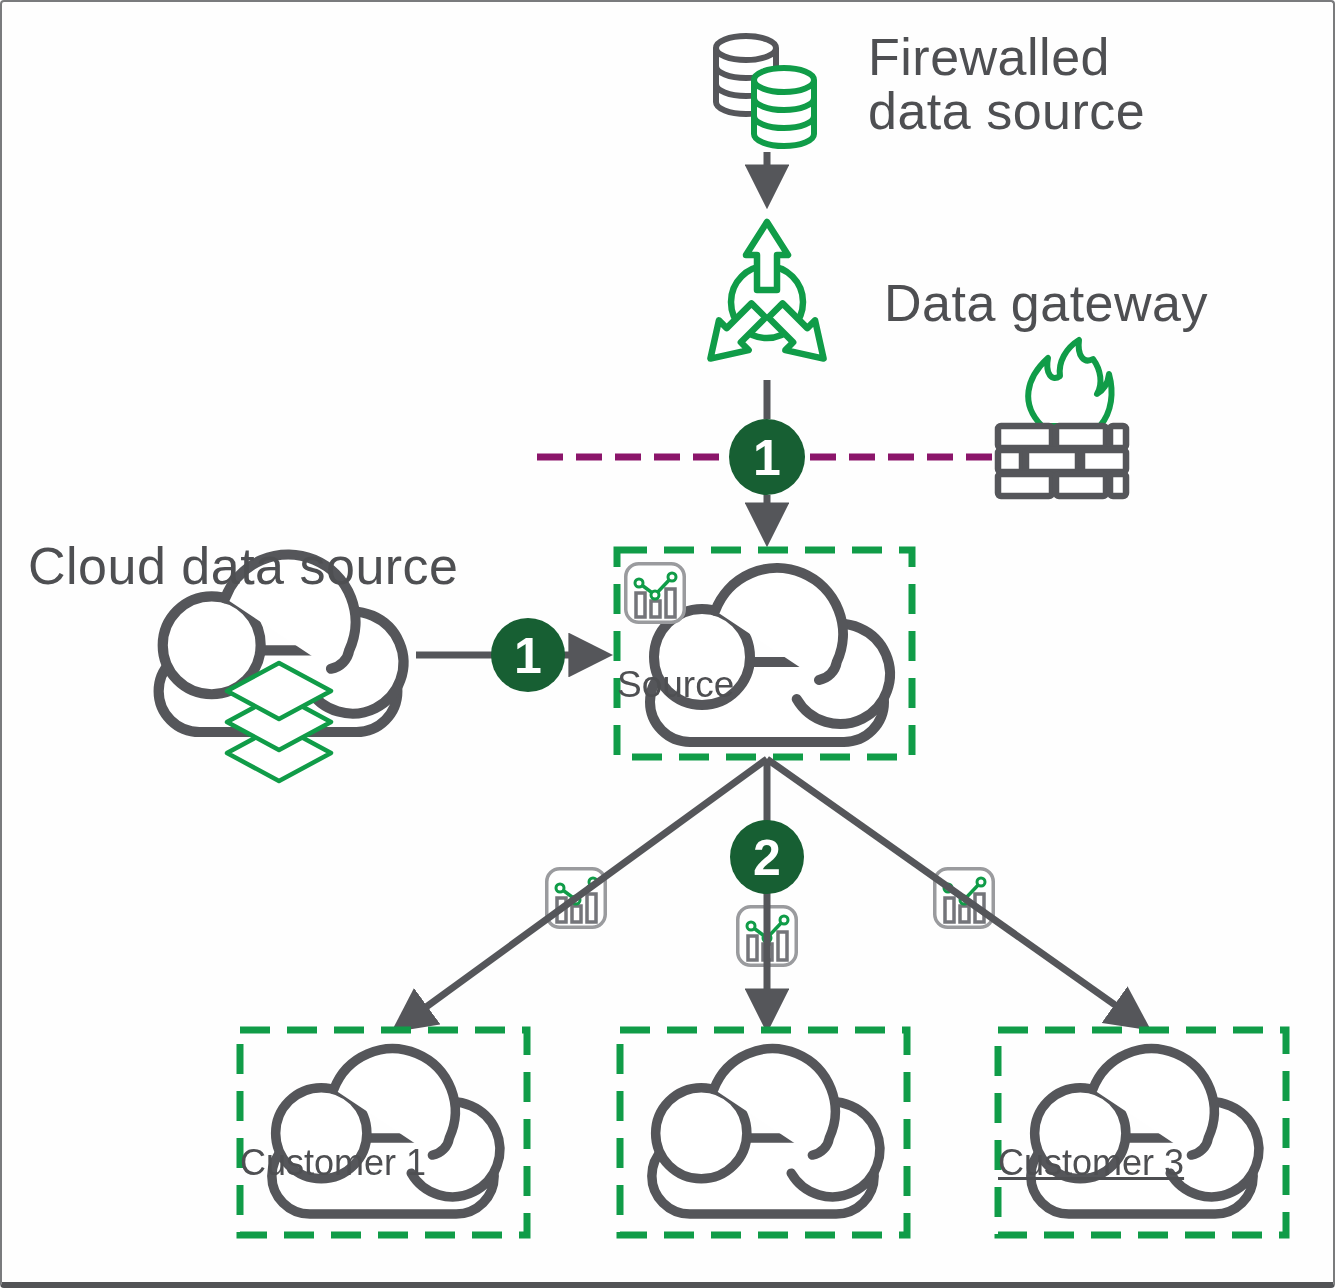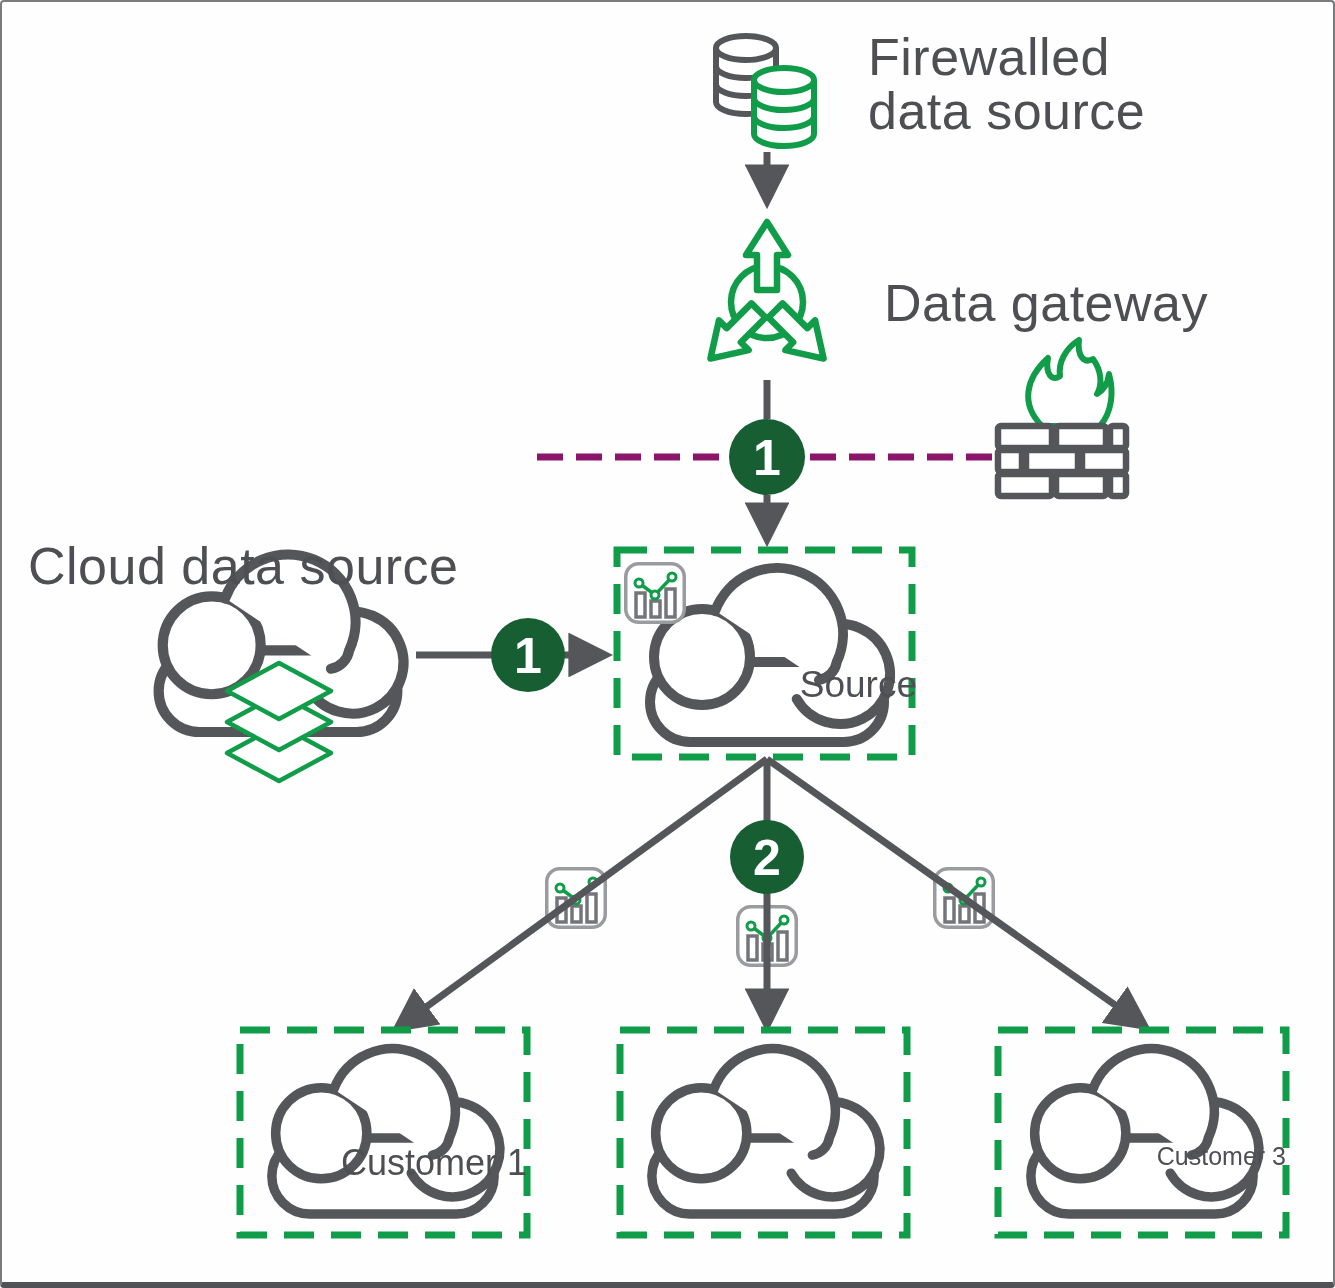--- a/index.html
+++ b/index.html
@@ -11,21 +11,21 @@
     position:relative; width:1331px; height:1280px; background:#FEFEFE;
     border:2px solid #7A7B7D; border-bottom:6px solid #525356; border-radius:4px;
     overflow:hidden; font-family:"Liberation Sans", sans-serif;
   }
   svg{position:absolute; left:0; top:0;}
   .lbl{
     position:absolute; color:var(--text-gray); white-space:pre-line;
     font-family:"Liberation Sans", sans-serif; font-weight:500; letter-spacing:.5px;
   }
   .lbl-lg{font-size:52px; line-height:54px;}
-  .lbl-cloud{font-weight:400; text-align:right; letter-spacing:0;}
+  .lbl-cloud{font-weight:400; text-align:left; letter-spacing:0;}
   
   .gline{stroke:var(--line-gray); stroke-width:7; fill:none;}
   .cld{fill:#fff; stroke:var(--line-gray); stroke-width:10; stroke-linecap:round;}
   .dashbox{fill:none; stroke:var(--green); stroke-width:7; stroke-dasharray:30 17;}
   .pdash{stroke:var(--purple); stroke-width:7; stroke-dasharray:26 13; fill:none;}
   .badge{fill:var(--dark-green);}
   .badge-txt{fill:#fff; font:600 50px "Liberation Sans", sans-serif; text-anchor:middle;}
   .brick{fill:#fff; stroke:var(--line-gray); stroke-width:6.5;}
   .cyl-gray{fill:#fff; stroke:var(--line-gray); stroke-width:6;}
   .cyl-green{fill:#fff; stroke:var(--green); stroke-width:6;}
@@ -152,14 +152,14 @@
     <use href="#cloud-shape" transform="translate(761,1212) scale(0.95)"></use>
     <use href="#cloud-shape" transform="translate(1140,1212) scale(0.95)"></use>
   </svg>
 
   <div class="lbl lbl-lg" style="left:866px; top:28px;">Firewalled
 data source</div>
   <div class="lbl lbl-lg" style="left:870px; top:274px;margin-left:12px;">Data gateway</div>
   <div class="lbl lbl-lg" style="left:26px; top:505px;margin-top:32px;">Cloud data source</div>
   <div class="lbl lbl-cloud" style="left:615px; top:662px; width:300px; font-size:37px;">Source</div>
   <div class="lbl lbl-cloud" style="left:238px; top:1140px; width:287px; font-size:36px;">Customer 1</div>
-  <div class="lbl lbl-cloud" style="left:996px; top:1140px; width:288px; font-size:25px;">Customer 3</div>
+  <div class="lbl lbl-cloud" style="left:996px; top:1140px; width:288px; font-size:36px;text-decoration:underline;">Customer 3</div>
 </div>
 
 </body></html>

